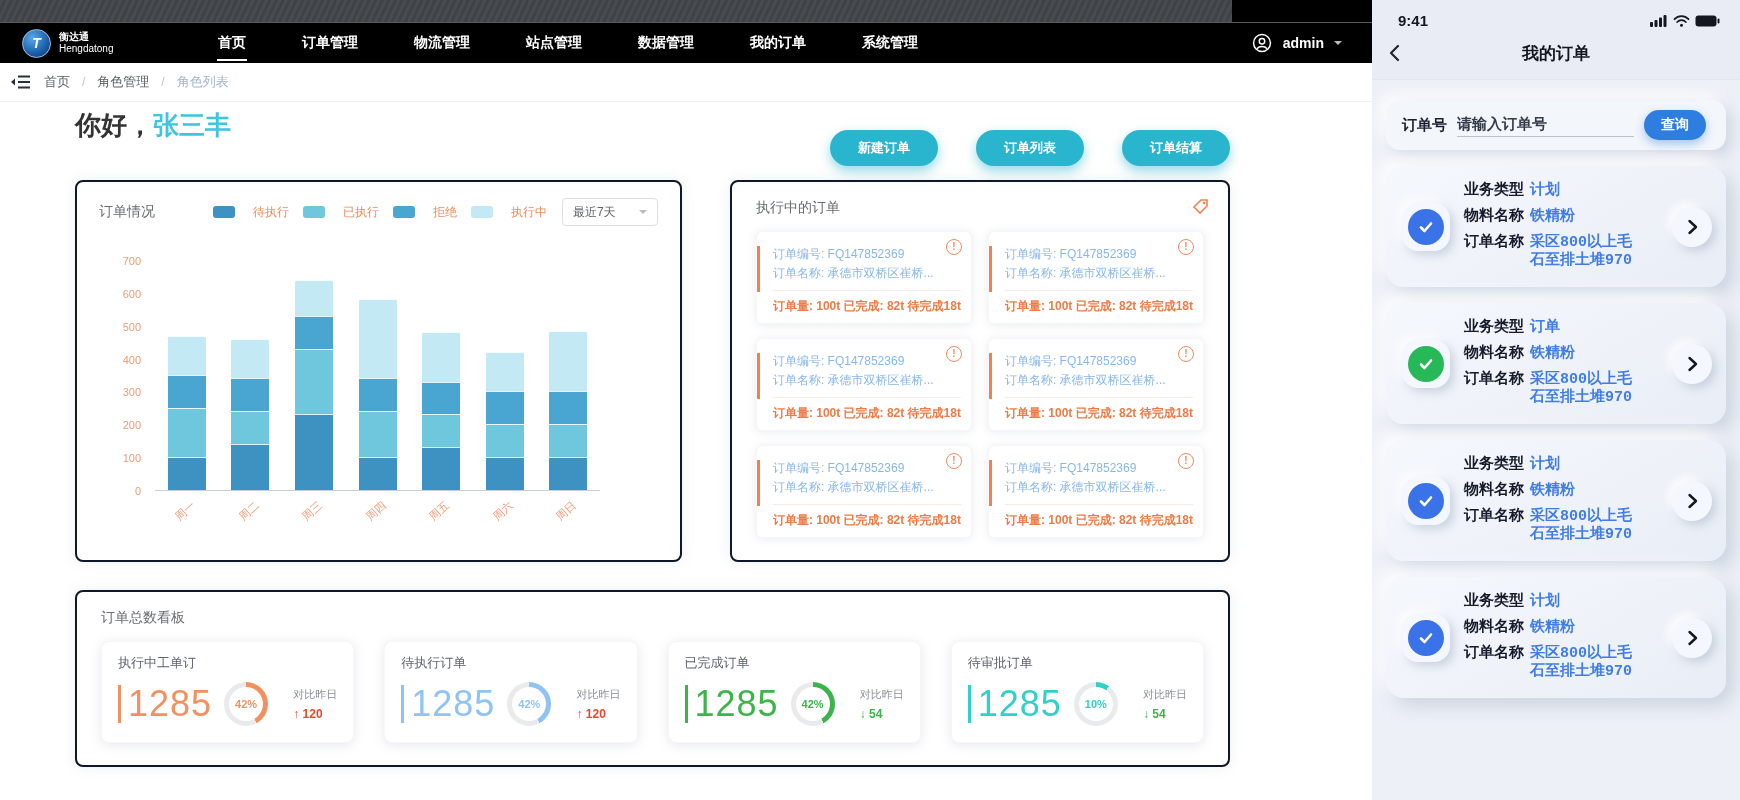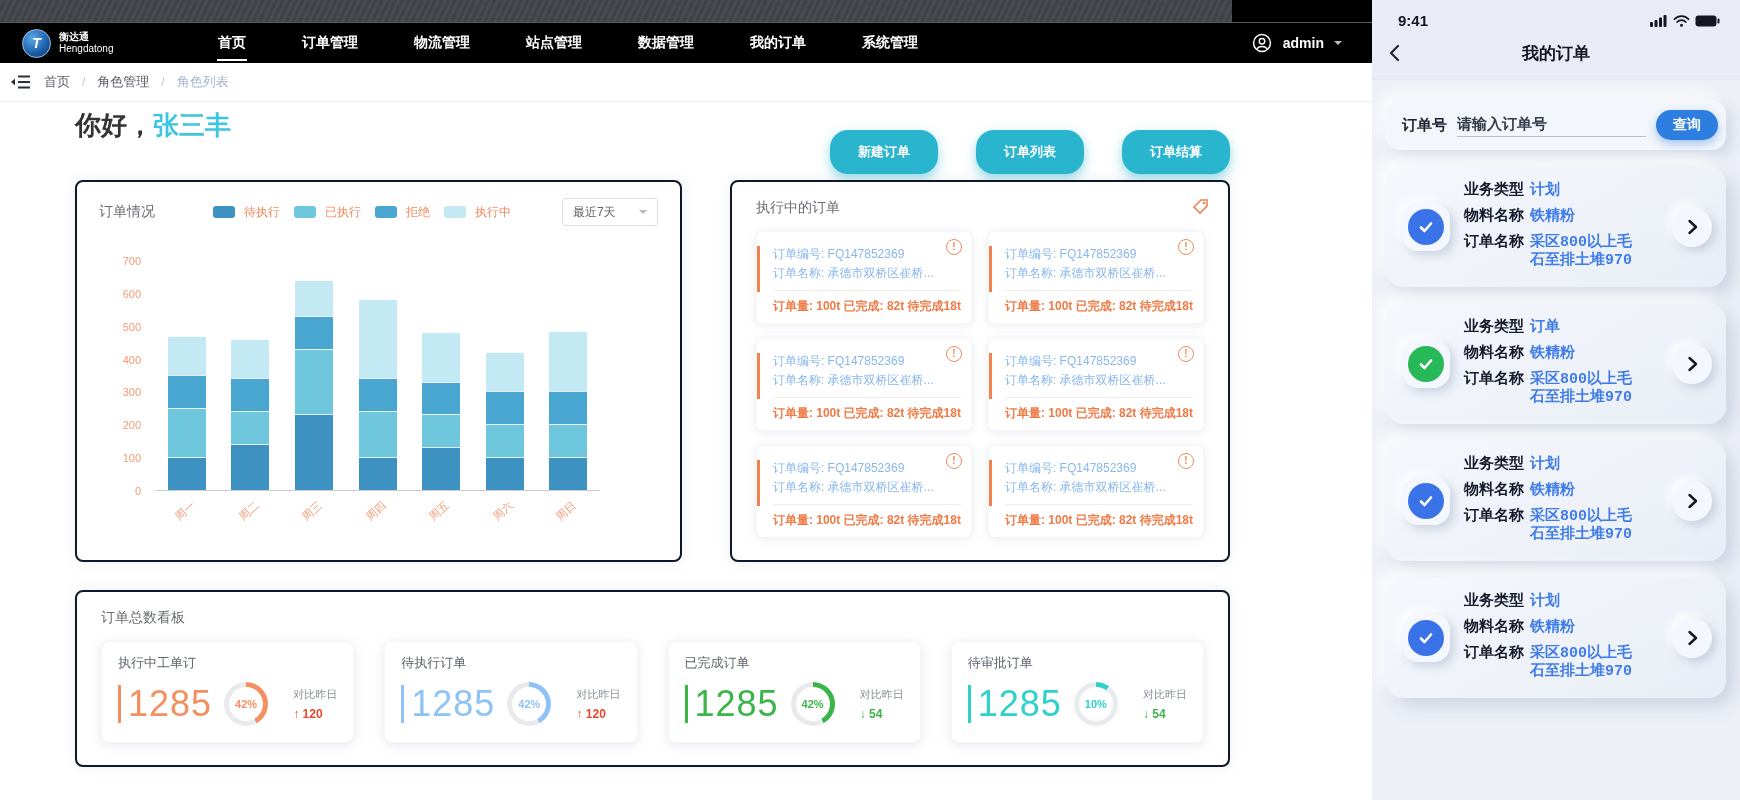--- a/index.html
+++ b/index.html
@@ -30,30 +30,30 @@
             border-bottom:1px solid #eef0f2;background:#fff;}
   .crumb{font-size:13px;color:#5a5e66;cursor:pointer;}
   .crumb.current{color:#a3b4cc;}
   .crumb-sep{color:#c0c4cc;font-size:12px;}
   .content{position:absolute;left:75px;top:108px;width:1155px;}
   .greet-row{position:relative;height:72px;}
   .hello{font-size:26px;font-weight:700;color:#333;margin:0;}
   .hello .name{color:#3ec6e0;}
   .role{font-size:12px;color:#a6a9ad;margin-top:8px;}
   .actions{position:absolute;right:0;top:22px;display:flex;gap:38px;}
-  .action-btn{width:108px;height:44px;border-radius:18px;border:none;background:#2ab5cf;color:#fff;
+  .action-btn{width:108px;height:36px;border-radius:18px;border:none;background:#2ab5cf;color:#fff;
               font-size:13px;font-weight:600;box-shadow:0 5px 12px rgba(42,181,207,.5);cursor:pointer;}
   .main-row{display:flex;gap:48px;}
   .card{background:#fff;border:2px solid #0f172a;border-radius:8px;
         box-shadow:0 0 14px rgba(130,140,160,.14);box-sizing:border-box;}
   .chart-card{width:671px;height:382px;padding:16px 22px;}
   .chart-head{display:flex;align-items:center;}
   .panel-title{font-size:14px;color:#696c72;}
   .legend{display:flex;gap:14px;margin-left:58px;align-items:center;}
-  .legend-item{display:flex;align-items:center;gap:9px;font-size:12px;color:#f08a5c;cursor:pointer;}
+  .legend-item{display:flex;align-items:center;gap:18px;font-size:12px;color:#f08a5c;cursor:pointer;}
   .legend-swatch{width:22px;height:12px;border-radius:3px;display:inline-block;}
   .select{margin-left:auto;width:96px;height:28px;border:1px solid #dcdfe6;border-radius:4px;
           display:flex;align-items:center;justify-content:space-between;padding:0 10px;
           font-size:12px;color:#606266;cursor:pointer;box-sizing:border-box;}
   .plot-wrap{display:flex;margin-top:34px;padding-left:4px;}
   .y-axis{width:52px;position:relative;height:230px;flex:none;}
   .ytick{position:absolute;right:14px;font-size:11px;color:#f29b76;}
   .plot-right{display:flex;flex-direction:column;}
   .bars-area{width:445px;height:230px;border-bottom:1px solid #c9ced6;display:flex;}
   .bar-col{flex:1;display:flex;justify-content:center;align-items:flex-end;height:100%;}
@@ -92,21 +92,21 @@
   .mobile{position:absolute;left:1372px;top:0;width:368px;height:800px;background:#edf0f7;}
   .m-header{background:#e9ecf4;padding-bottom:6px;border-bottom:1px solid #e2e6ee;}
   .m-status{display:flex;align-items:center;padding:12px 20px 0 26px;}
   .m-time{font-size:15px;font-weight:700;color:#14171f;}
   .m-sicons{margin-left:auto;display:flex;align-items:center;gap:5px;}
   .m-nav{position:relative;height:40px;margin-top:4px;display:flex;align-items:center;justify-content:center;}
   .m-back{position:absolute;left:12px;top:8px;cursor:pointer;}
   .m-title{font-size:17px;font-weight:700;color:#14171f;}
   .m-search{margin:20px 14px 0;background:#f3f6fb;border-radius:14px;
             box-shadow:6px 6px 14px rgba(163,177,198,.4),-6px -6px 14px rgba(255,255,255,.9);
-            display:flex;align-items:center;padding:10px 8px 10px 16px;gap:10px;}
+            display:flex;align-items:center;padding:10px 20px 10px 16px;gap:10px;}
   .m-search-label{font-size:15px;font-weight:700;color:#1c2030;flex:none;}
   .m-input{flex:1;border:none;outline:none;background:transparent;border-bottom:1px solid #b9c0cf;
            font-size:15px;font-weight:700;color:#222;padding:2px 0 4px;min-width:0;}
   .m-input::placeholder{color:#353b4a;opacity:1;}
   .m-btn{width:62px;height:30px;border:none;border-radius:16px;background:#2e7ee2;color:#fff;
          font-size:14px;font-weight:600;box-shadow:0 4px 10px rgba(46,126,226,.4);cursor:pointer;flex:none;}
   .m-item{margin:16px 14px 0;background:linear-gradient(150deg,#f5f8fd,#e9edf5);border-radius:18px;
           box-shadow:8px 8px 18px rgba(163,177,198,.45),-8px -8px 18px rgba(255,255,255,.95);
           display:flex;align-items:center;padding:16px 14px 16px 16px;gap:14px;cursor:pointer;}
   .m-badge{width:48px;height:48px;border-radius:16px;background:#f4f7fd;flex:none;

